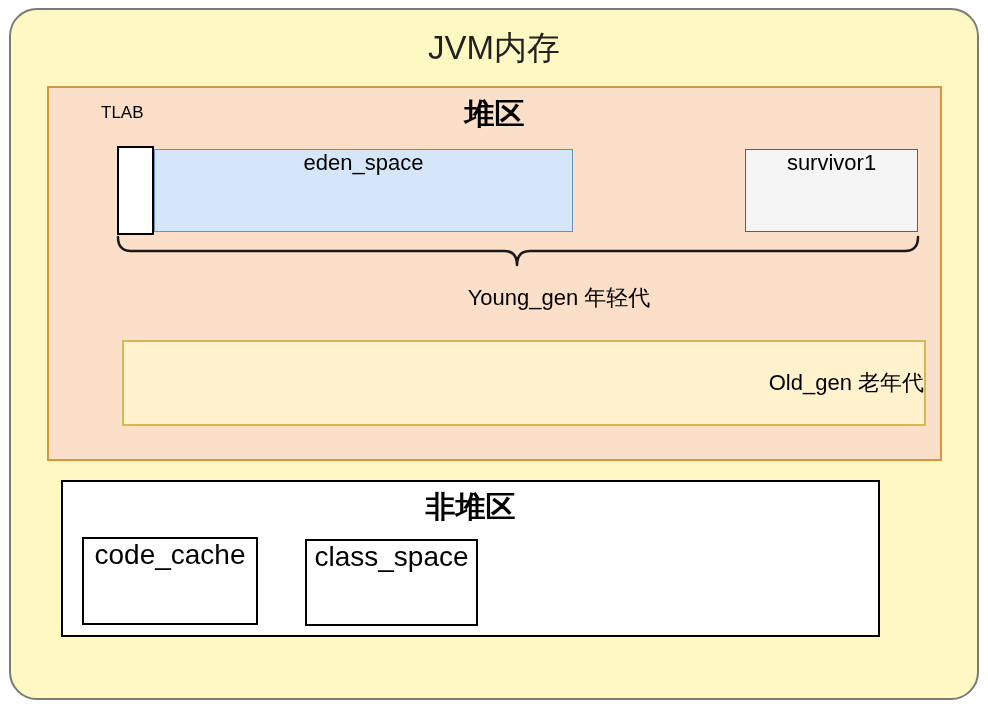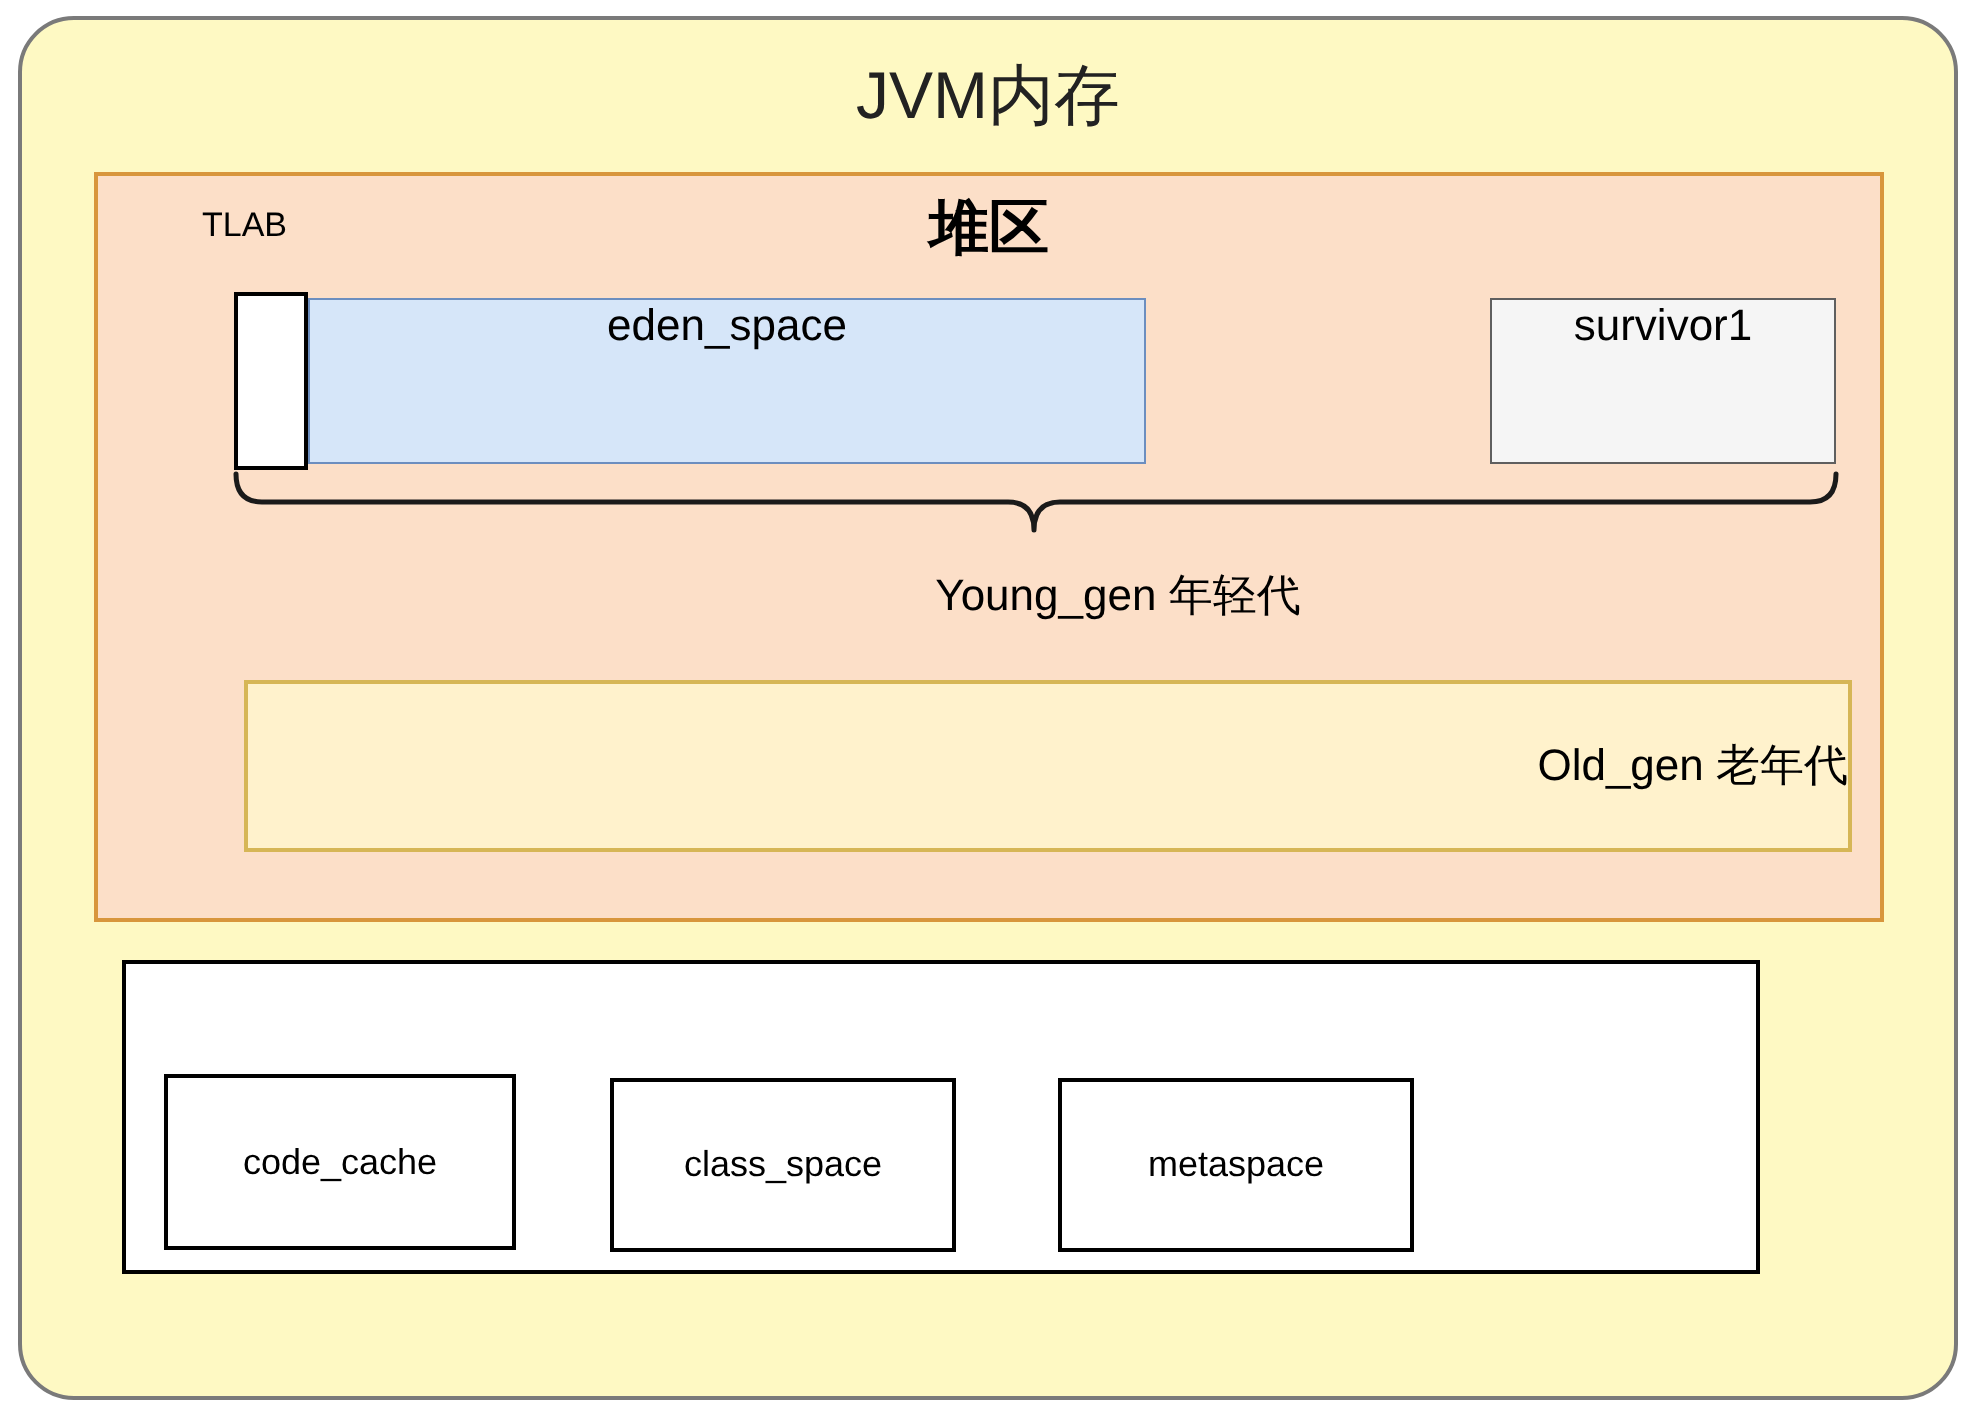--- a/index.html
+++ b/index.html
@@ -160,23 +160,23 @@
     font-size: 30px;
     font-weight: 700;
     color: #000000;
   }
   .nh-box {
     position: absolute;
     box-sizing: border-box;
     background: #ffffff;
     border: 2px solid #000000;
     display: flex;
-    align-items: center;
+    align-items: flex-start;
     justify-content: center;
-    font-size: 18px;
+    font-size: 28px;
     color: #000000;
   }
   .code-cache { left: 19px;  top: 55px; width: 176px; height: 88px; }
   .class-space { left: 242px; top: 57px; width: 173px; height: 87px; }
   .metaspace  { left: 466px; top: 57px; width: 178px; height: 87px; }
 </style>
 </head>
 <body>
 
 <div class="stage">
@@ -205,28 +205,26 @@
       </svg>
 
       <div class="young-gen-label">Young_gen 年轻代</div>
 
       <div class="old-gen-box">
         <span>Old_gen 老年代</span>
       </div>
     </div>
 
     <div class="non-heap">
+      <div class="non-heap-title">非堆区</div>
 
       <div class="nh-box code-cache">
         <span>code_cache</span>
       </div>
 
       <div class="nh-box class-space">
         <span>class_space</span>
       </div>
 
-      <div class="nh-box metaspace">
-        <span>metaspace</span>
-      </div>
     </div>
 
   </div>
 </div>
 
 </body></html>

